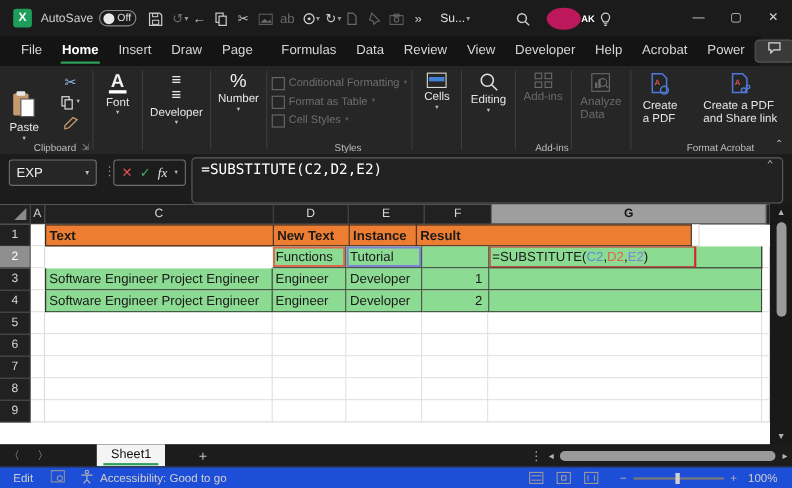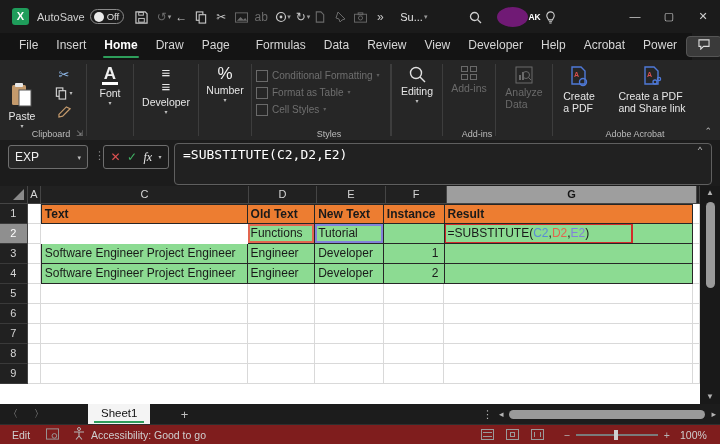--- a/index.html
+++ b/index.html
@@ -15,21 +15,21 @@
   .tb-ico svg { vertical-align:middle; }
   #excel-logo { width:17px; height:17px; margin:0 8px 0 12px; background:#1f9d5b; border-radius:3px;
     color:#fff; font-weight:bold; font-size:11px; line-height:17px; text-align:center; flex:0 0 auto; }
   #autosave-wrap { display:flex; align-items:center; gap:5px; margin-right:8px; flex:0 0 auto;}
   #autosave-toggle { width:34px; height:15px; border:1px solid #8a8a8a; border-radius:8px;
     display:flex; align-items:center; padding:1px 3px; gap:3px; }
   #autosave-knob { width:10px; height:10px; border-radius:50%; background:#e8e8e8; }
   #autosave-state { font-size:9.5px; color:#e0e0e0; }
   .tb-chev { color:#9a9a9a; font-size:7px; margin-left:-4px; }
   #doc-title-btn { display:flex; align-items:center; gap:5px; margin:0 10px; color:#e2e2e2; }
-  #avatar { width:20px; height:20px; border-radius:50%; background:#701a75; color:#fff;
+  #avatar { width:20px; height:20px; border-radius:50%; background:#be185d; color:#fff;
     font-size:8.5px; font-weight:bold; line-height:20px; text-align:center; margin:0 12px;padding-left:31px; }
   .win-btn { width:34px; height:33px; line-height:33px; text-align:center; color:#cfcfcf; font-size:11px; }
 
   
   #tabrow { position:absolute; top:33px; left:0; width:692px; height:27px; background:#141414;
     display:flex; align-items:center; padding-left:10px; }
   .rtab { color:#d6d6d6; font-size:12px; padding:0 9px; height:27px; line-height:25px; position:relative; }
   .rtab.active { color:#fff; font-weight:bold; }
   .rtab.active::after { content:""; position:absolute; left:8px; right:8px; bottom:2px; height:2.5px;
     background:var(--accent-green); border-radius:2px; }
@@ -130,21 +130,21 @@
     line-height:18px; margin-left:36px; position:relative; }
   #sheet-tab::after { content:""; position:absolute; left:6px; right:6px; bottom:1px; height:2.5px;
     background:var(--accent-green); }
   #add-sheet { width:40px; text-align:center; font-size:13px; color:#c0c0c0; margin-left:14px; }
   #hscroll-zone { margin-left:auto; display:flex; align-items:center; gap:6px; padding-right:4px; }
   #hs-menu { color:#b5b5b5; font-size:11px; }
   #hthumb { width:196px; height:9px; background:#9a9a9a; border-radius:5px; }
   .hs-arr { color:#b5b5b5; font-size:9px; }
 
   
-  #statusbar { position:absolute; top:424px; left:0; width:720px; height:20px; background:#7f1d1d;
+  #statusbar { position:absolute; top:424px; left:0; width:720px; height:20px; background:#1d4ed8;
     border-top:1px solid #2e2e2e; display:flex; align-items:center; color:#cfcfcf; font-size:10.5px; }
   #status-mode { padding-left:12px; width:46px; }
   .st-ico { color:#b5b5b5; margin-right:14px; font-size:11px; }
   .view-ico { width:13px; height:11px; border:1px solid #9a9a9a; margin-right:12px; position:relative; }
   .view-ico.grid::before { content:""; position:absolute; inset:2px 1px; border-top:1px solid #9a9a9a; border-bottom:1px solid #9a9a9a;}
   .view-ico.layout::before { content:""; position:absolute; inset:2px 3px; border:1px solid #9a9a9a; }
   .view-ico.pbreak::before { content:""; position:absolute; inset:2px 2px; border-left:1px dashed #9a9a9a; border-right:1px dashed #9a9a9a;}
   #zoom-out { color:#b5b5b5; margin:0 6px 0 8px; }
   #zoom-slider { width:82px; height:2px; background:#7a7a7a; position:relative; }
   #zoom-thumb { position:absolute; left:38px; top:-4px; width:4px; height:10px; background:#cfcfcf; }
@@ -235,22 +235,22 @@
         </svg>
     </span>
     <span style="flex:1;"></span>
     <span class="win-btn">—</span>
     <span class="win-btn">▢</span>
     <span class="win-btn">✕</span>
   </div>
 
   <div id="tabrow">
     <span class="rtab">File</span>
+    <span class="rtab active">Home</span>
     <span class="rtab">Insert</span>
-    <span class="rtab active">Home</span>
     <span class="rtab">Draw</span>
     <span class="rtab">Page Layout</span>
     <span class="rtab">Formulas</span>
     <span class="rtab">Data</span>
     <span class="rtab">Review</span>
     <span class="rtab">View</span>
     <span class="rtab">Developer</span>
     <span class="rtab">Help</span>
     <span class="rtab">Acrobat</span>
     <span class="rtab">Power Pivot</span>
@@ -345,20 +345,27 @@
           <span class="sq-ico"></span>
           <span>Cell Styles</span>
           <span class="chev dim">▾</span>
         </div>
       </div>
       <span class="rgroup-label">Styles</span>
     </div>
 
     <div class="rsep"></div>
 
+    <div class="rgroup" style="width:46px;">
+      <div class="bigbtn">
+        <span class="cells-ico"></span>
+        <span>Cells</span>
+        <span class="chev">▾</span>
+      </div>
+    </div>
 
     <div class="rsep"></div>
 
     <div class="rgroup" style="width:50px;">
       <div class="bigbtn">
         <svg width="17" height="17" viewBox="0 0 17 17">
             <circle cx="7" cy="7" r="5.5" fill="none" stroke="#e0e0e0" stroke-width="1.4"></circle>
             <line x1="11" y1="11" x2="16" y2="16" stroke="#e0e0e0" stroke-width="1.4"></line>
           </svg>
         <span>Editing</span>
@@ -411,21 +418,21 @@
         <div class="bigbtn" style="width:94px;">
           <svg width="20" height="22" viewBox="0 0 20 22">
               <path d="M3 1h9l4 4v13H3z" fill="none" stroke="#4f79d8" stroke-width="1.4"></path>
               <text x="5" y="11" font-size="7" fill="#d84f4f" font-weight="bold">A</text>
               <circle cx="13" cy="16" r="2" fill="none" stroke="#4f79d8" stroke-width="1.3"></circle>
               <circle cx="17" cy="13" r="1.6" fill="none" stroke="#4f79d8" stroke-width="1.3"></circle>
             </svg>
           <span class="two-line"><span>Create a PDF</span><br><span>and Share link</span></span>
         </div>
       </div>
-      <span class="rgroup-label">Adobe Acrobat</span>
+      <span class="rgroup-label">Format Acrobat</span>
     </div>
 
     <span id="ribbon-collapse">⌃</span>
   </div>
 
   <div id="formula-row">
     <div id="name-box">
       <span>EXP</span>
       <span class="chev">▾</span>
     </div>
@@ -451,21 +458,20 @@
       <div class="col-hdr cw-e">E</div>
       <div class="col-hdr cw-f">F</div>
       <div class="col-hdr cw-g active">G</div>
       <div class="col-hdr cw-fill"></div>
     </div>
 
     <div class="g-row">
       <div class="row-hdr cw-rh">1</div>
       <div class="cell cw-a"></div>
       <div class="cell cw-c hdr-cell first">Text</div>
-      <div class="cell cw-d hdr-cell">Old Text</div>
       <div class="cell cw-e hdr-cell">New Text</div>
       <div class="cell cw-f hdr-cell">Instance</div>
       <div class="cell cw-g hdr-cell">Result</div>
       <div class="cell cw-fill"></div>
     </div>
 
     <div class="g-row">
       <div class="row-hdr cw-rh active">2</div>
       <div class="cell cw-a"></div>
       <div class="cell cw-c grn first bordered-blue">Excel Functions</div>

